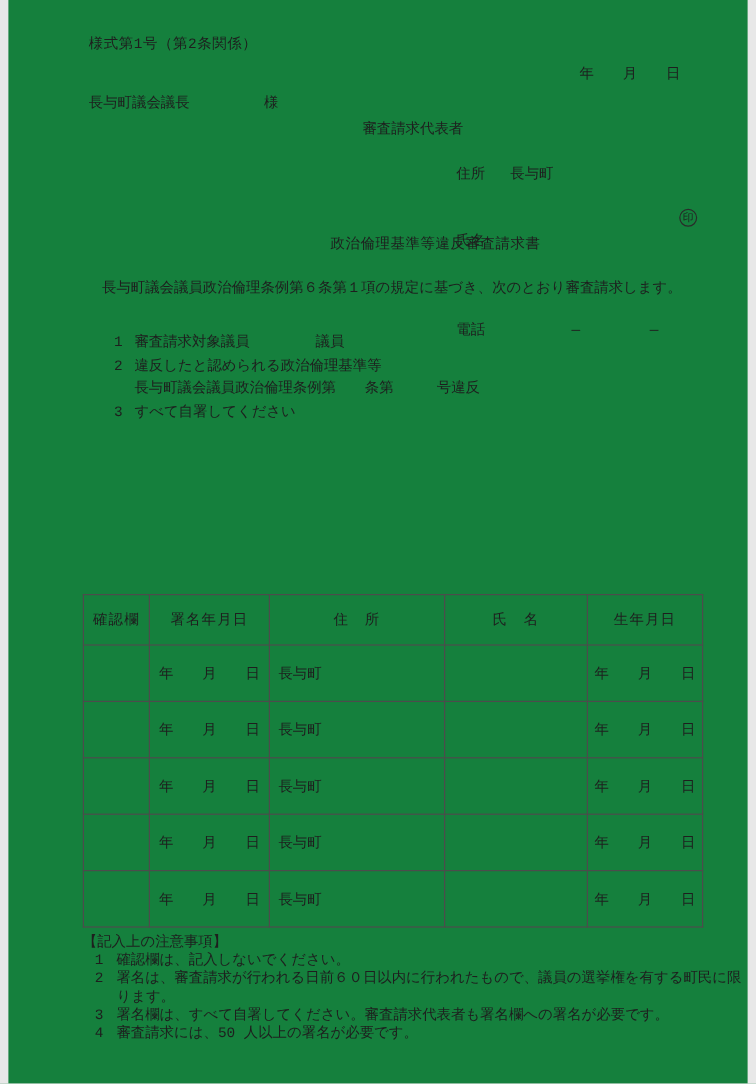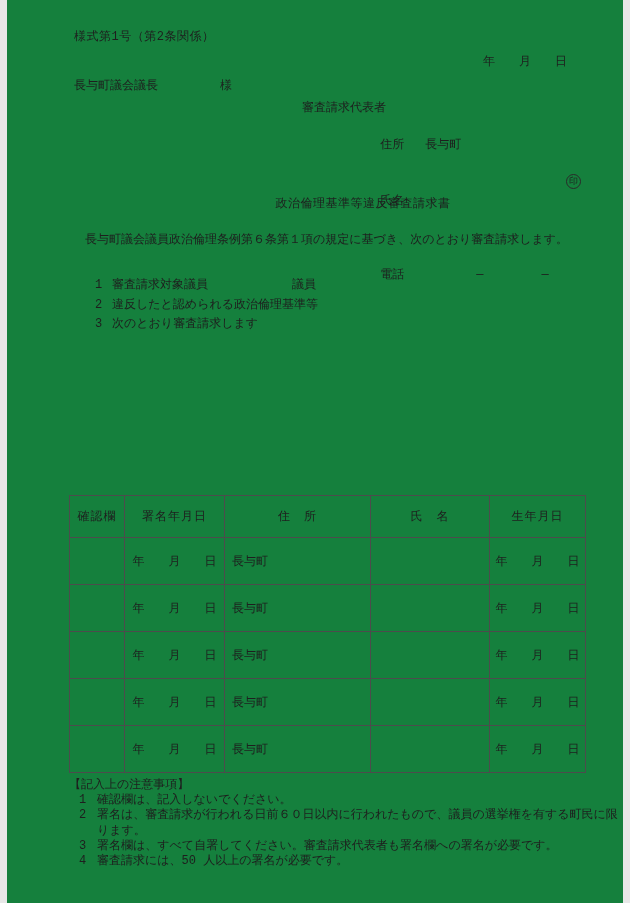--- a/index.html
+++ b/index.html
@@ -33,21 +33,21 @@
   }
   .addr-value { margin-left: 21px; }
   .phone-dash-1 { margin-left: 72px; }
   .phone-dash-2 { margin-left: 58px; }
   .doc-title { left: 0; top: 195px; width: 100%; text-align: center; letter-spacing: 0.5px; margin-left: 48px; }
   .intro { left: 78px; top: 231px; white-space: pre; }
   .request-list { left: 88px; top: 276px; line-height: 19.5px; }
   .req-row { display: flex; white-space: pre; }
   .req-num { width: 17px; flex: none; }
   .req-sub { padding-left: 17px; }
-  .req-suffix { margin-left: 84px; }
+  .req-suffix { margin-left: 55px; }
   .consent { left: 62px; top: 444px; line-height: 23px; white-space: pre; }
   .sig-table {
     left: 62px; top: 495px;
     border-collapse: collapse; table-layout: fixed;
     width: 516px; font-size: 12px; color: #1e1e1e;
   }
   .sig-table th, .sig-table td {
     border: 1px solid #4c4c4c;
     font-weight: normal;
     text-align: center; vertical-align: middle;
@@ -96,22 +96,25 @@
 
   <div class="abs intro">長与町議会議員政治倫理条例第６条第１項の規定に基づき、次のとおり審査請求します。</div>
 
   <div class="abs request-list">
     <div class="req-row">
       <span class="req-num">1</span><span>審査請求対象議員</span><span class="req-suffix">議員</span>
     </div>
     <div class="req-row">
       <span class="req-num">2</span><span>違反したと認められる政治倫理基準等</span>
     </div>
+    <div class="req-row req-sub">
+      <span>長与町議会議員政治倫理条例第　　条第　　　号違反</span>
+    </div>
     <div class="req-row">
-      <span class="req-num">3</span><span>次のとおり審査請求します</span>
+      <span class="req-num">3</span><span>すべて自署してください</span>
     </div>
   </div>
 
 
   <table class="abs sig-table">
     <colgroup>
       <col class="col-confirm">
         <col class="col-signdate">
         <col class="col-address">
         <col class="col-name">

